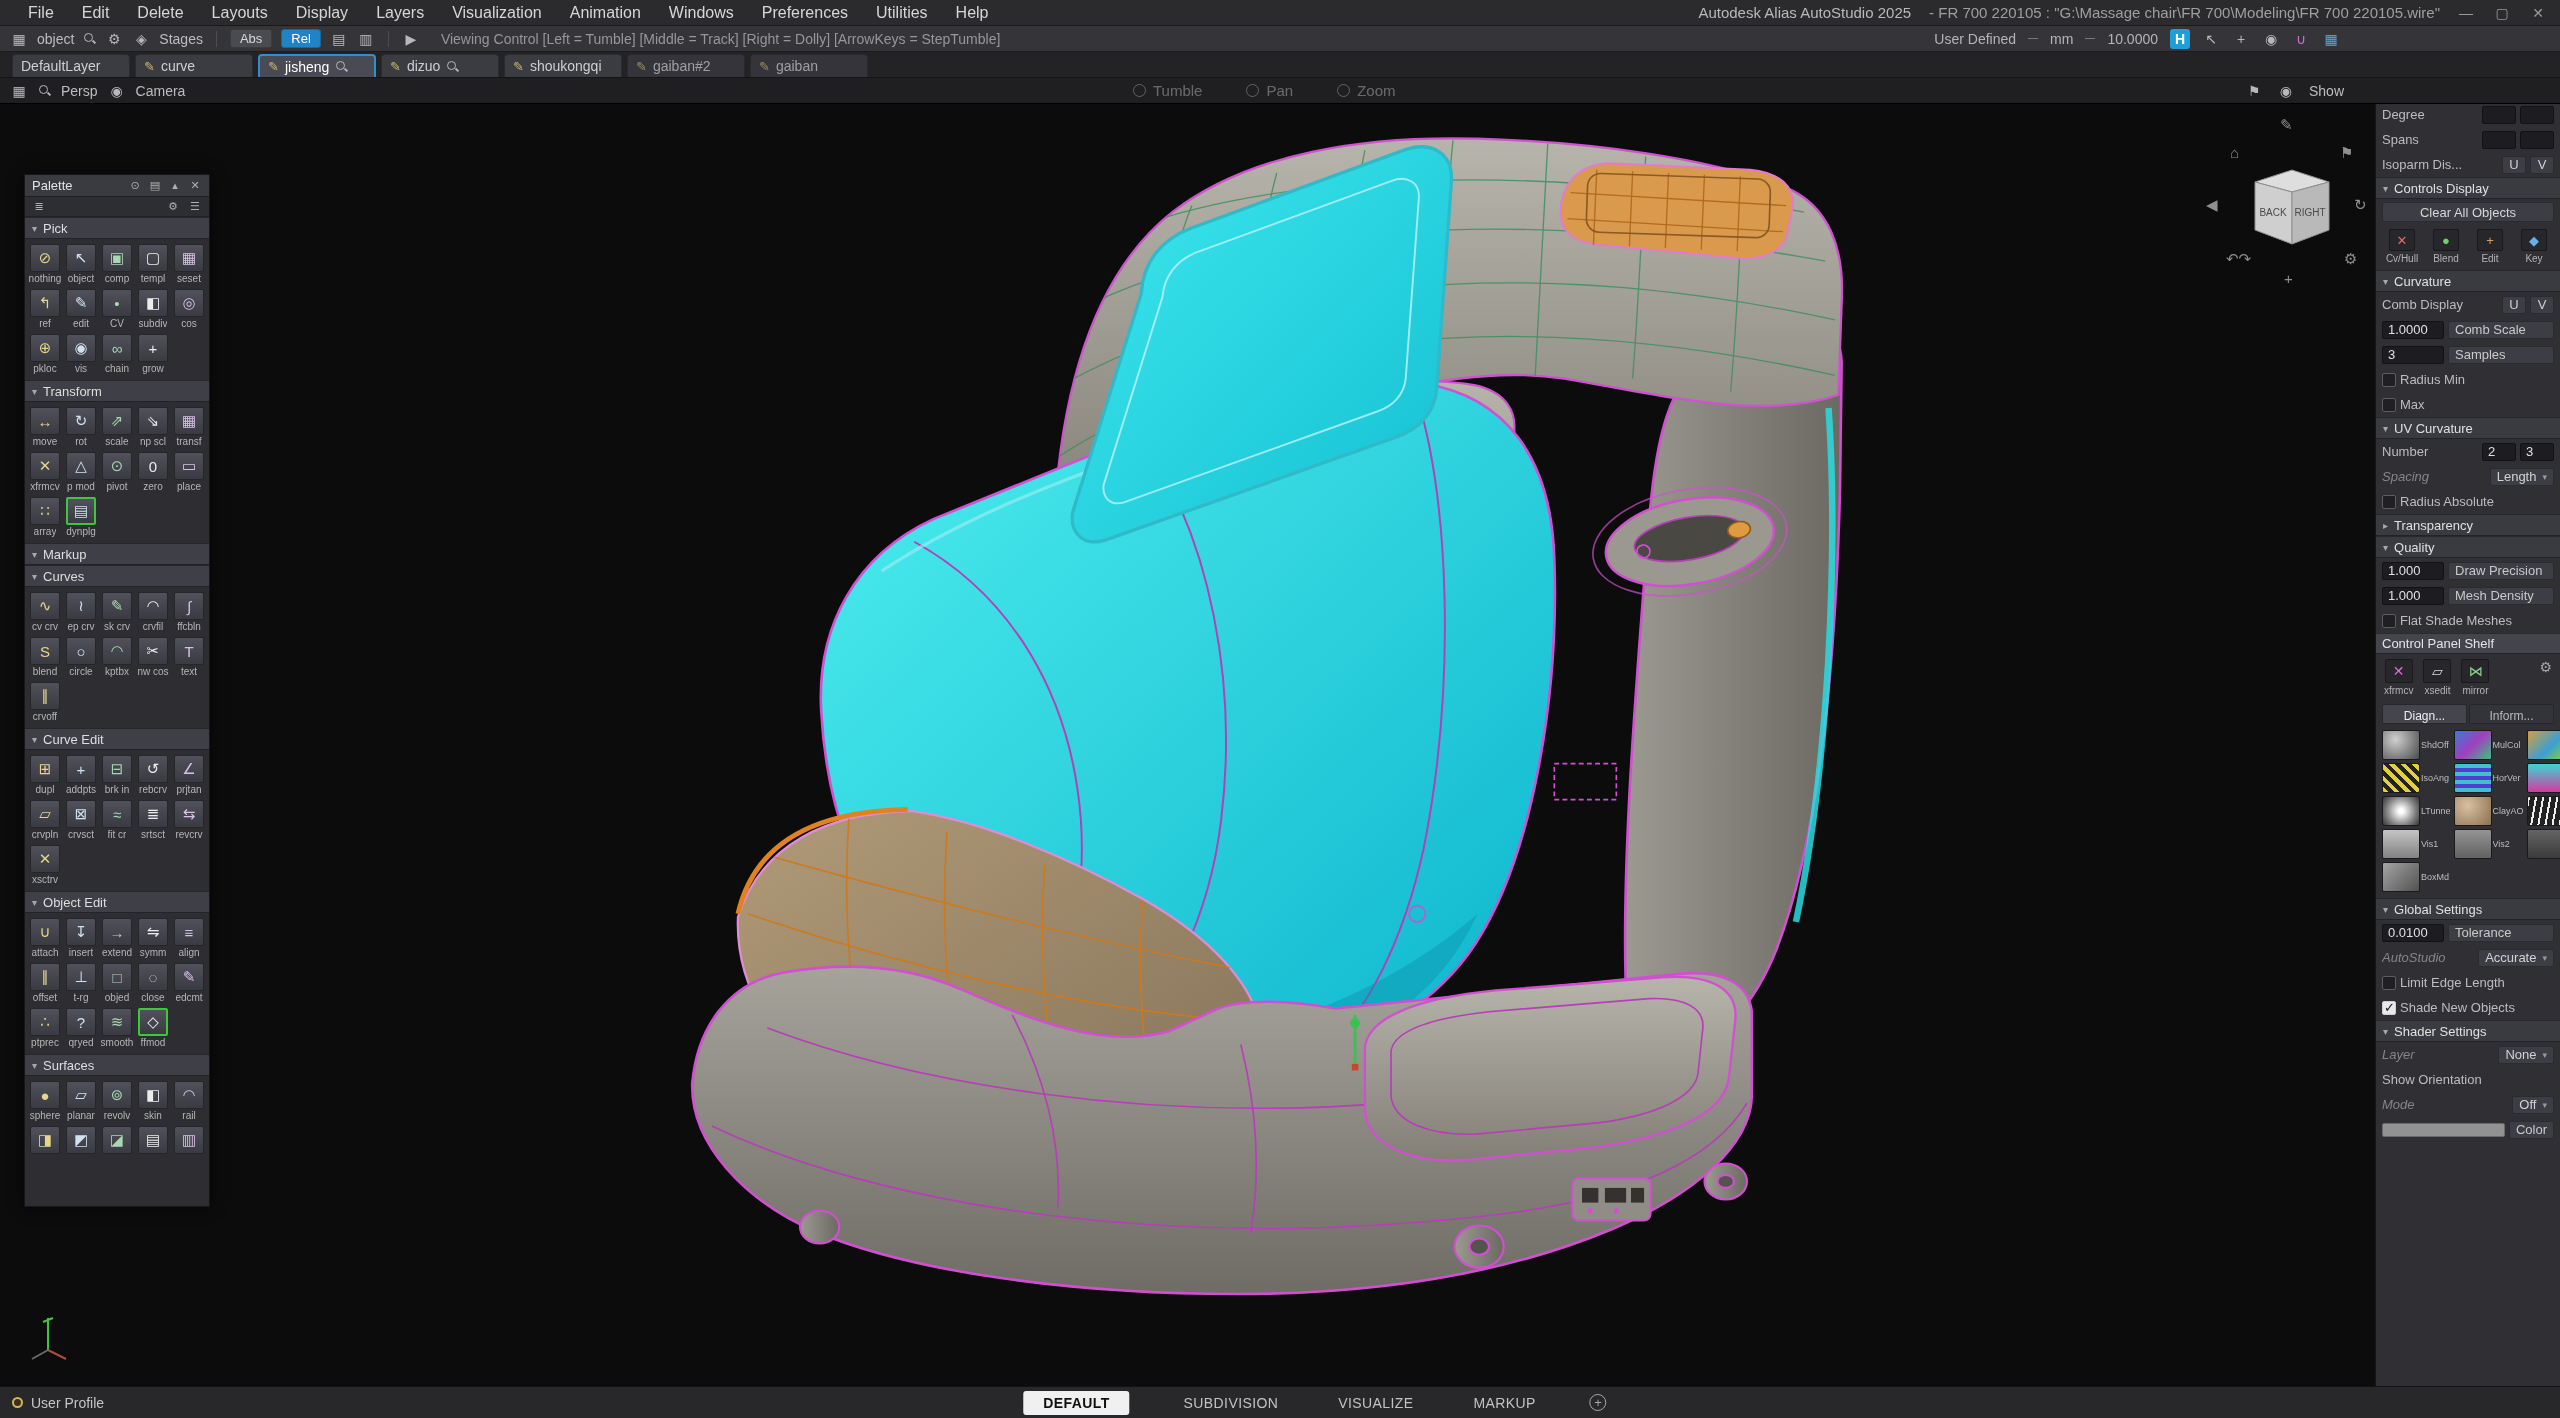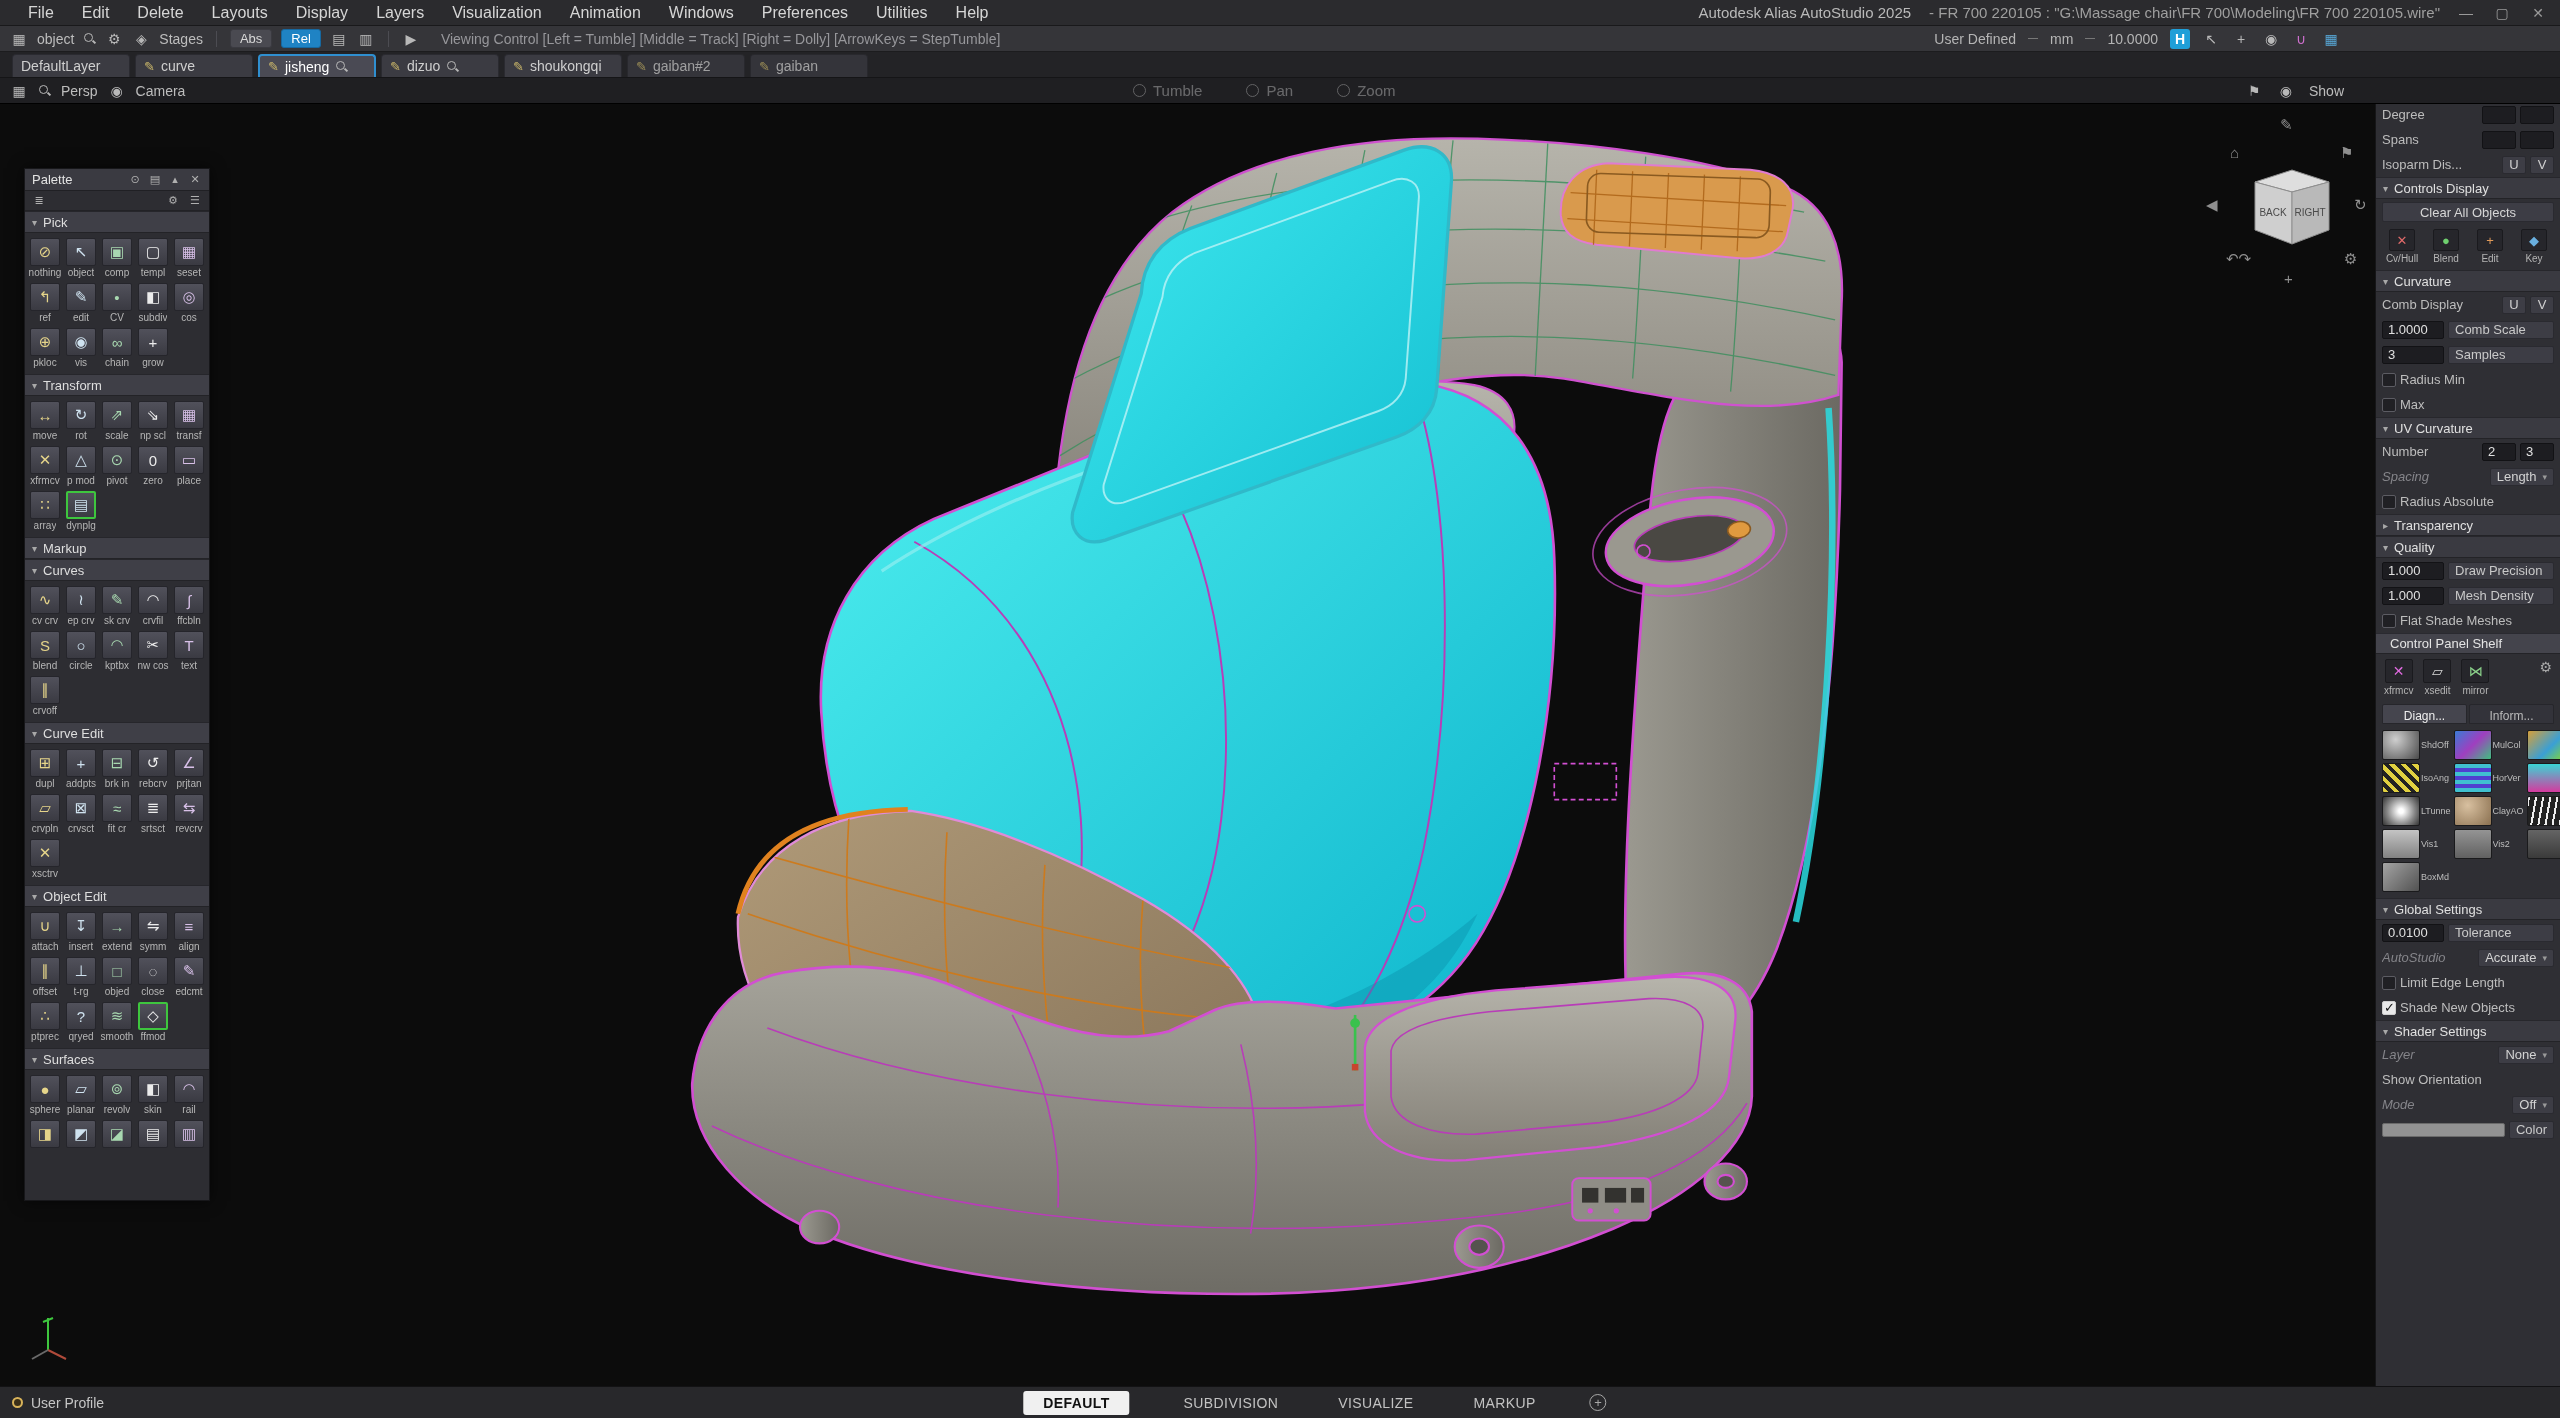--- a/index.html
+++ b/index.html
@@ -50,21 +50,21 @@
   .vpcanvas{position:absolute;left:0;top:0;width:2560px;height:1418px;z-index:1}
 
   .axis-triad{position:absolute;left:24px;top:1308px;z-index:5}
 
   
   .viewcube{position:absolute;left:2192px;top:104px;width:200px;height:200px;z-index:6;color:#9a9a9a}
   .vc-ic{position:absolute;font-size:15px;color:#8f8f8f}
   .vc-cube{position:absolute;left:55px;top:62px}
 
   
-  .palette{position:absolute;left:24px;top:168px;width:186px;background:#2d2d32;border:1px solid #17171a;box-shadow:0 0 14px rgba(0,0,0,.6);z-index:15}
+  .palette{position:absolute;left:24px;top:174px;width:186px;background:#2d2d32;border:1px solid #17171a;box-shadow:0 0 14px rgba(0,0,0,.6);z-index:15}
   .pal-title{height:22px;background:#3a3a41;display:flex;align-items:center;gap:6px;padding:0 7px;font-size:13px;color:#e3e3e3;border-bottom:1px solid #202024}
   .pal-title .sp{flex:1}
   .pal-tico{font-size:11px;color:#b0b0b0;width:14px;text-align:center}
   .pal-tools{height:20px;display:flex;align-items:center;gap:8px;padding:0 7px;border-bottom:1px solid #222226;color:#a8a8a8;font-size:11px}
   .pal-tools .sp{flex:1}
   .psec-h{height:22px;background:#3f3f47;border-top:1px solid #26262b;border-bottom:1px solid #232327;display:flex;align-items:center;gap:6px;padding:0 7px;font-size:13px;color:#dedede}
   .psec-h::before{content:"\25BE";font-size:10px;color:#a8a8a8}
   .pgrid{display:flex;flex-wrap:wrap;padding:3px 2px}
   .pitem{width:36px;padding:2px 0 3px;display:flex;flex-direction:column;align-items:center;gap:1px}
   .pic{width:30px;height:28px;background:linear-gradient(#51515b,#3a3a42);border:1px solid #25252b;border-radius:2px;display:flex;align-items:center;justify-content:center;font-size:15px;color:#ddd}
@@ -100,21 +100,21 @@
   .chk{width:14px;height:14px;background:#202024;border:1px solid #5c5c63;border-radius:2px;flex:none;position:relative}
   .chk.on{background:#e9e9e9;border-color:#cfcfcf}
   .chk.on::after{content:"\2713";position:absolute;left:1px;top:-2px;color:#111;font-size:13px;font-weight:bold}
   .btn-wide{height:20px;margin:3px 6px;background:#3d3d45;border:1px solid #2a2a30;border-radius:2px;color:#d6d6d6;display:flex;align-items:center;justify-content:center}
   .cd-icons{display:flex;justify-content:space-around;padding:4px 4px 6px}
   .cdi{display:flex;flex-direction:column;align-items:center;gap:2px;width:40px}
   .cdi .g{width:26px;height:22px;background:#26262b;border:1px solid #1a1a1e;border-radius:2px;display:flex;align-items:center;justify-content:center;font-size:13px}
   .cdi:nth-of-type(1) .g{color:#e06a6a}.cdi:nth-of-type(2) .g{color:#6fd06f}
   .cdi:nth-of-type(3) .g{color:#e09a5a}.cdi:nth-of-type(4) .g{color:#6ab0e0}
   .cdi .t{font-size:10px;color:#b4b4b4}
-  .shelfbar{height:21px;background:#44444c;border-top:1px solid #2a2a30;border-bottom:1px solid #232327;display:flex;align-items:center;padding:0 14px;color:#e4e4e4}
+  .shelfbar{height:21px;background:#44444c;border-top:1px solid #2a2a30;border-bottom:1px solid #232327;display:flex;align-items:center;padding:0 6px;color:#e4e4e4}
   .shelf-row{display:flex;align-items:flex-start;gap:10px;padding:5px 8px 4px}
   .shi{display:flex;flex-direction:column;align-items:center;gap:2px}
   .shi .g{width:28px;height:24px;background:#26262b;border:1px solid #1a1a1e;border-radius:2px;display:flex;align-items:center;justify-content:center;font-size:14px}
   .shi:nth-of-type(1) .g{color:#e06ae0}.shi:nth-of-type(2) .g{color:#d8d8d8}.shi:nth-of-type(3) .g{color:#8ad08a}
   .shi .t{font-size:10px;color:#b4b4b4}
   .shelf-gear{margin-left:auto;color:#a8a8a8;font-size:14px}
   .rp-tabs{display:flex;gap:2px;padding:4px 6px 2px}
   .rp-tab{flex:1;height:20px;background:#33333a;border:1px solid #26262b;border-radius:2px 2px 0 0;display:flex;align-items:flex-end;justify-content:center;color:#b9b9b9;font-size:12px}
   .rp-tab.active{background:#45454e;color:#eee}
   .sgrid{display:grid;grid-template-columns:repeat(4,1fr);gap:3px;padding:4px 6px 6px}

